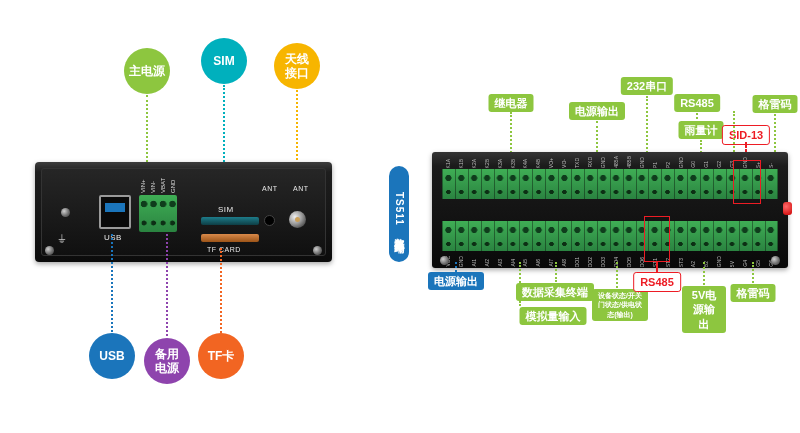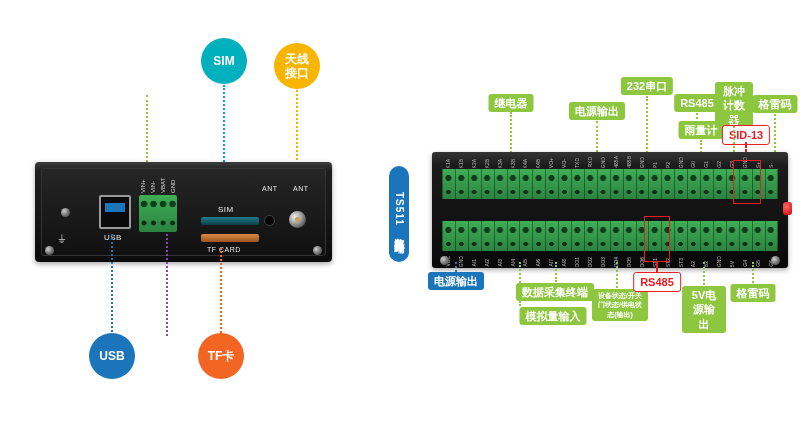--- a/index.html
+++ b/index.html
@@ -71,20 +71,21 @@
   .pins-row span{writing-mode:vertical-rl;transform:rotate(180deg);font-size:5px;color:#b9b9b9;line-height:1;}
   .hl{position:absolute;border:1px solid #ed1c24;}
   .red-btn{position:absolute;right:-4px;top:50px;width:9px;height:13px;border-radius:3px;
            background:radial-gradient(circle at 35% 35%,#ff6a6a,#cc0000);}
 </style>
 </head>
 <body>
 
 <div id="stage">
 
+  <div class="circle bg-green" style="left:124px;top:48px;">主电源</div>
   <div class="circle bg-cyan" style="left:201px;top:38px;">SIM</div>
   <div class="circle bg-yellow two" style="left:274px;top:43px;">天线接口</div>
 
   <div class="lead ln-green" style="left:146px;top:95px;height:67px;"></div>
   <div class="lead ln-cyan" style="left:223px;top:85px;height:121px;"></div>
   <div class="lead ln-yellow" style="left:296px;top:90px;height:118px;"></div>
 
   <div class="dev-left">
     <div class="panel"></div>
     <div class="screw" style="left:26px;top:46px;"></div>
@@ -113,29 +114,29 @@
     <div class="ptext" style="left:258px;top:23px;font-size:7px;">ANT</div>
     <div class="hole"></div>
     <div class="sma"></div>
   </div>
 
   <div class="lead ln-blue" style="left:111px;top:234px;height:98px;"></div>
   <div class="lead ln-purple" style="left:166px;top:234px;height:102px;"></div>
   <div class="lead ln-orange" style="left:220px;top:248px;height:85px;"></div>
 
   <div class="circle bg-blue" style="left:89px;top:333px;">USB</div>
+  <div class="circle bg-purple two" style="left:144px;top:338px;">备用电源</div>
   <div class="circle bg-orange" style="left:198px;top:333px;">TF卡</div>
 
   <div class="vtag">TS511 数据采集终端</div>
 
   <div class="chip bg-green" style="left:511px;top:94px;">继电器</div>
   <div class="chip bg-green" style="left:597px;top:102px;">电源输出</div>
   <div class="chip bg-green" style="left:647px;top:77px;">232串口</div>
   <div class="chip bg-green" style="left:697px;top:94px;">RS485</div>
-  <div class="chip bg-green wrap" style="left:734px;top:82px;width:38px;">脉冲计数器</div>
   <div class="chip bg-green" style="left:775px;top:95px;">格雷码</div>
   <div class="chip bg-green" style="left:701px;top:121px;font-family:Liberation Serif, serif;">雨量计</div>
   <div class="chip outline" style="left:746px;top:125px;">SID-13</div>
 
   <div class="lead ln-green" style="left:510px;top:112px;height:52px;"></div>
   <div class="lead ln-green" style="left:596px;top:121px;height:43px;"></div>
   <div class="lead ln-green" style="left:646px;top:96px;height:68px;"></div>
   <div class="lead ln-green" style="left:696px;top:113px;height:6px;"></div>
   <div class="lead ln-green" style="left:700px;top:140px;height:24px;"></div>
   <div class="lead ln-green" style="left:733px;top:111px;height:53px;"></div>

